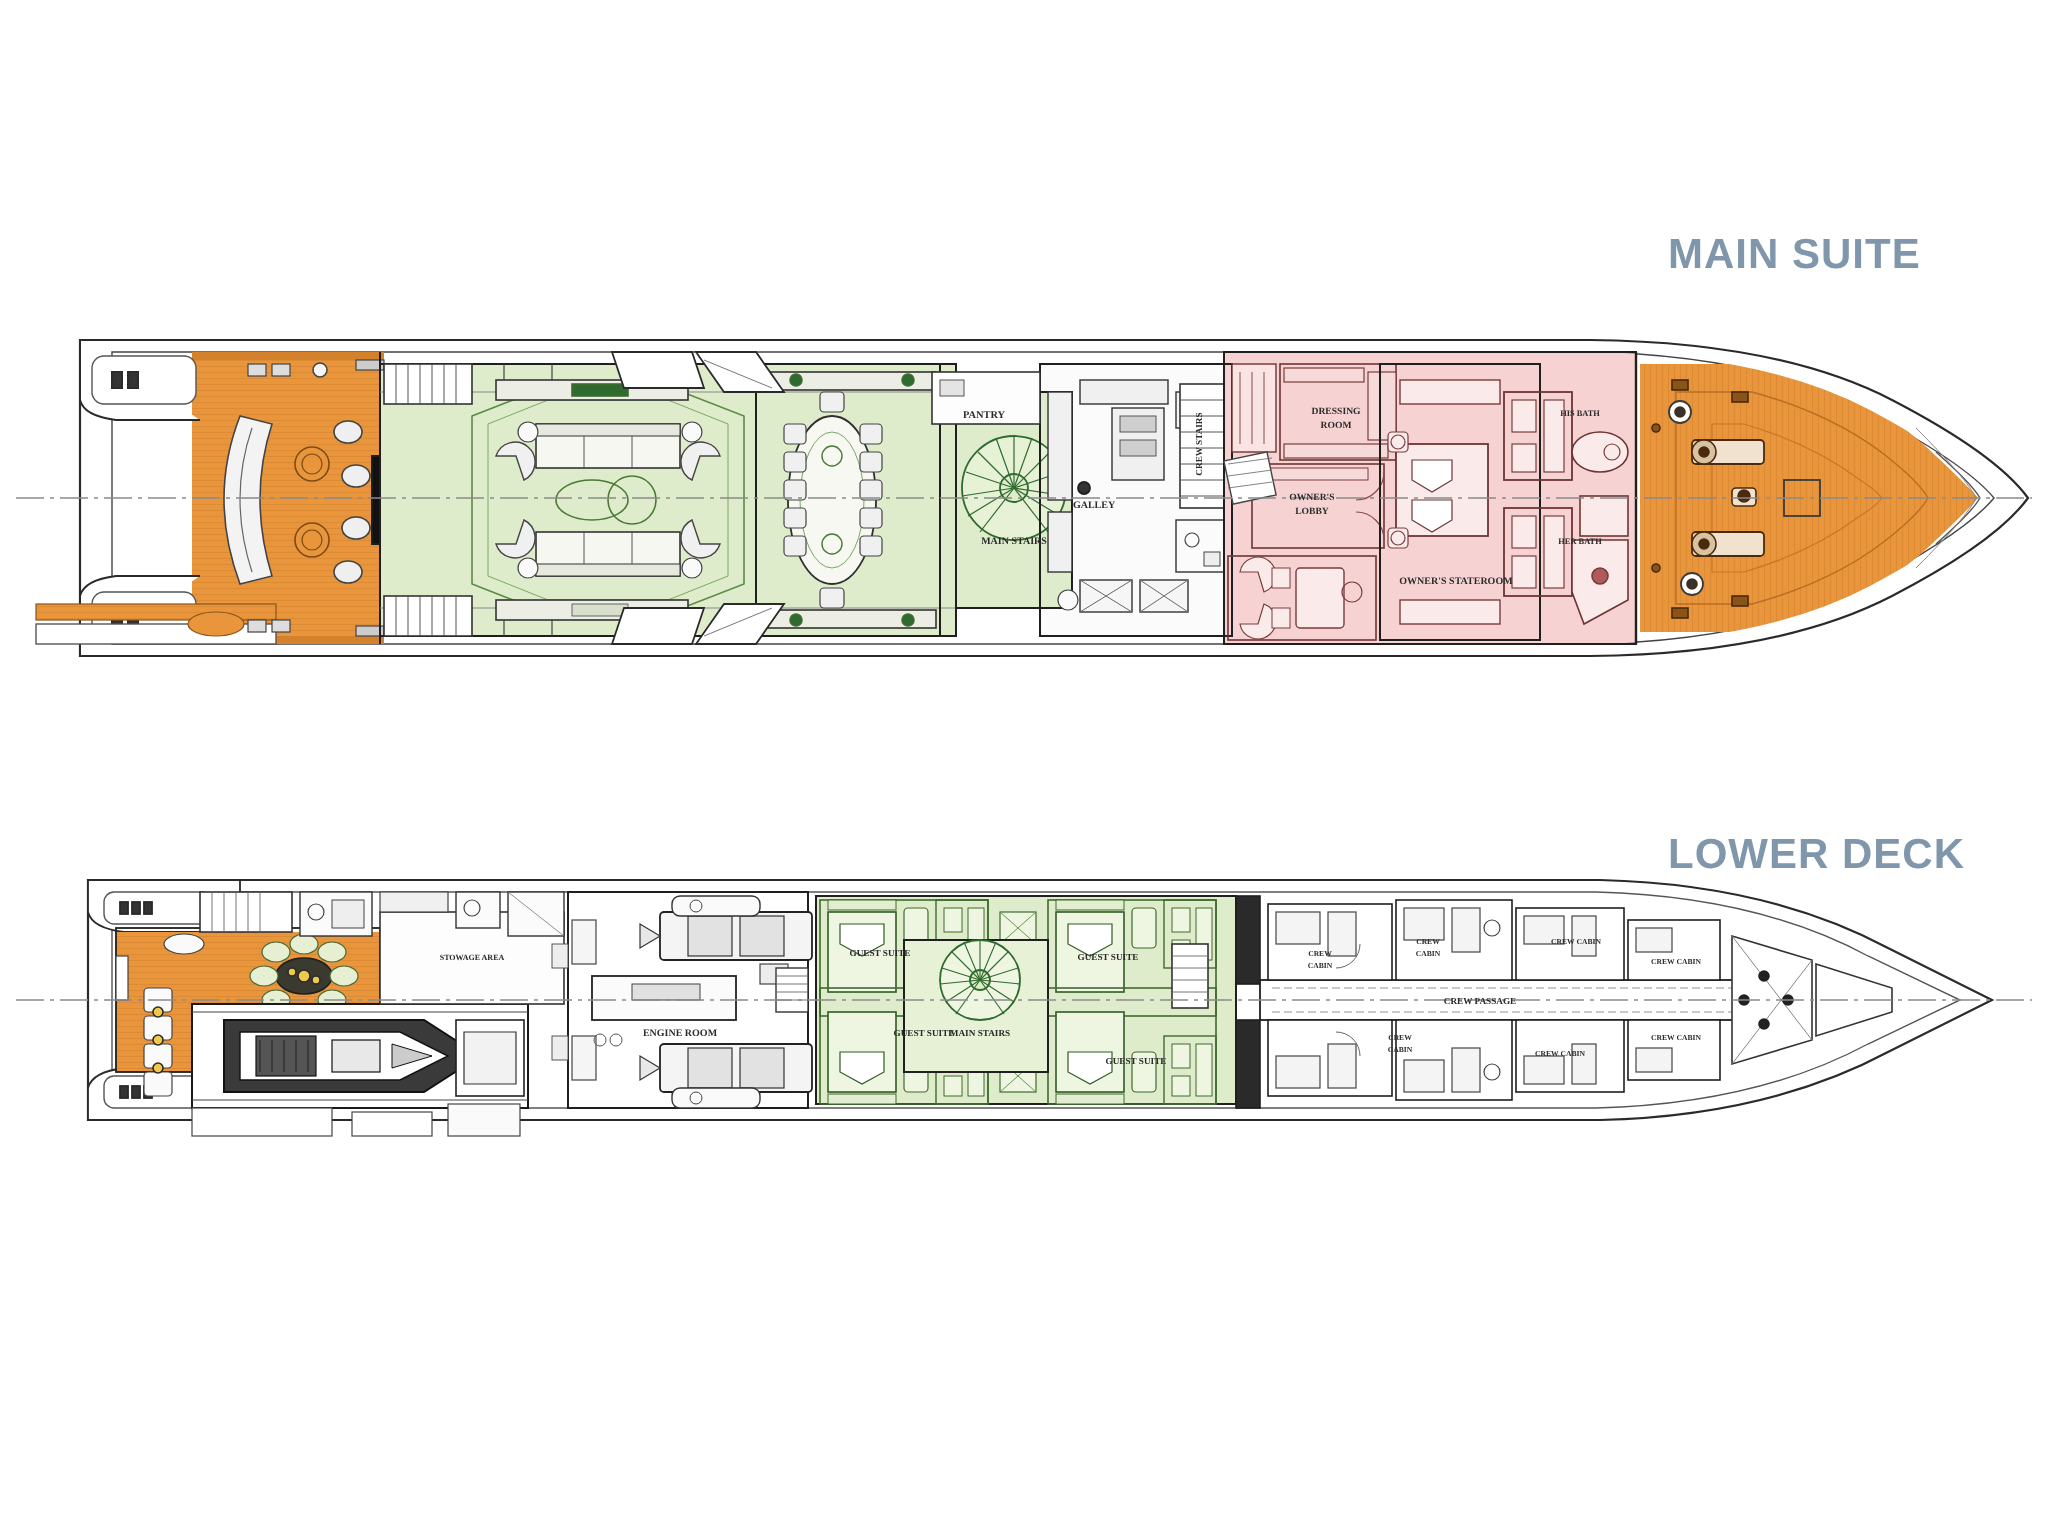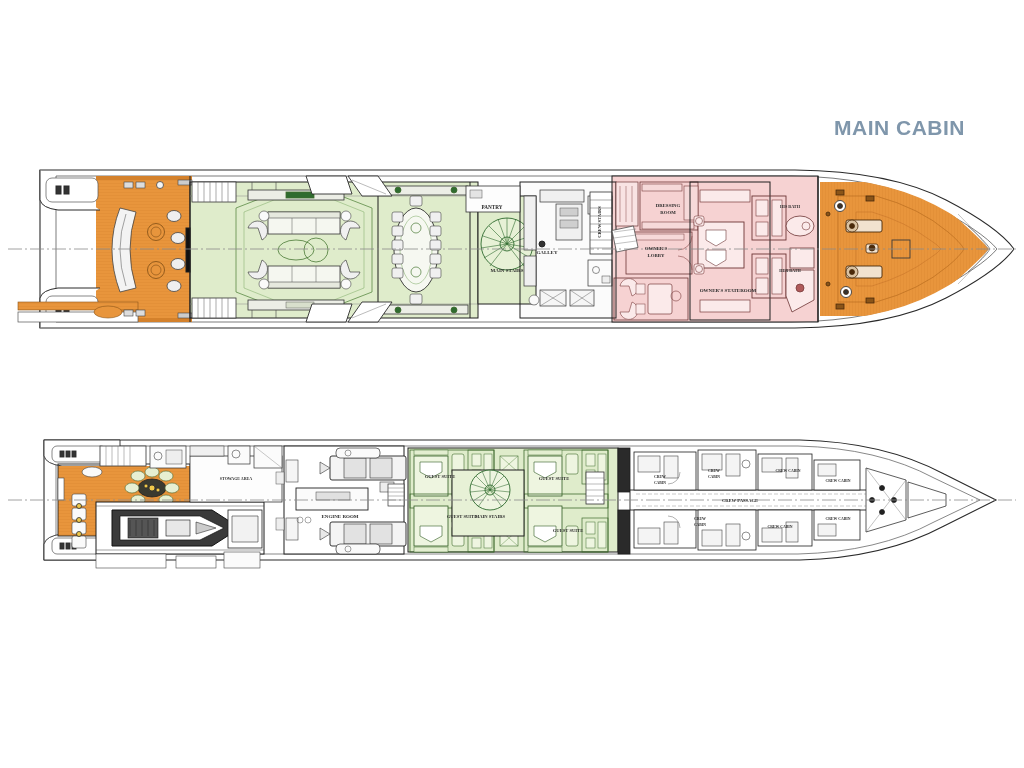--- a/index.html
+++ b/index.html
@@ -23,21 +23,21 @@
   
   svg *{shape-rendering:geometricPrecision;}
   .lbl{font-family:"Liberation Serif",serif; font-weight:bold;
        fill:#2b2b2b;}
 </style>
 </head>
 <body>
 
 <div id="stage">
 
-  <div class="deck-title" id="main-deck-title">MAIN CABIN</div>
+  <div class="deck-title" id="main-deck-title">MAIN SUITE</div>
 
   <div class="deck" id="main-deck" style="left:0px; top:0px;">
   <svg width="1024" height="360" viewBox="0 0 1024 360" xmlns="http://www.w3.org/2000/svg">
     <defs>
 
       <pattern id="teakM" width="3" height="3" patternUnits="userSpaceOnUse">
         <rect width="3" height="3" fill="#e8953c"></rect>
         <line x1="0" y1="0" x2="3" y2="0" stroke="#cf7c28" stroke-width="0.45"></line>
       </pattern>
       <pattern id="teakMv" width="3" height="3" patternUnits="userSpaceOnUse">
@@ -409,20 +409,21 @@
       <text x="668" y="214" font-size="4.8">ROOM</text>
       <text x="656" y="250" font-size="4.8">OWNER'S</text>
       <text x="656" y="257" font-size="4.8">LOBBY</text>
       <text x="728" y="292" font-size="5">OWNER'S STATEROOM</text>
       <text x="790" y="208" font-size="4.2">HIS BATH</text>
       <text x="790" y="272" font-size="4.2">HER BATH</text>
     </g>
   </svg>
   </div>
 
+  <div class="deck-title" id="lower-deck-title">LOWER DECK</div>
 
   <div class="deck" id="lower-deck" style="left:0px; top:360px;">
   <svg width="1024" height="300" viewBox="0 0 1024 300" xmlns="http://www.w3.org/2000/svg">
     <defs>
       <pattern id="teakL" width="3" height="3" patternUnits="userSpaceOnUse">
         <rect width="3" height="3" fill="#e8953c"></rect>
         <line x1="0" y1="0" x2="3" y2="0" stroke="#cf7c28" stroke-width="0.45"></line>
       </pattern>
       <clipPath id="hullClipL">
         <path d="M58,82 L800,82 Q880,84 938,116 L980,140 L938,164 Q880,196 800,198 L58,198 Z"></path>

